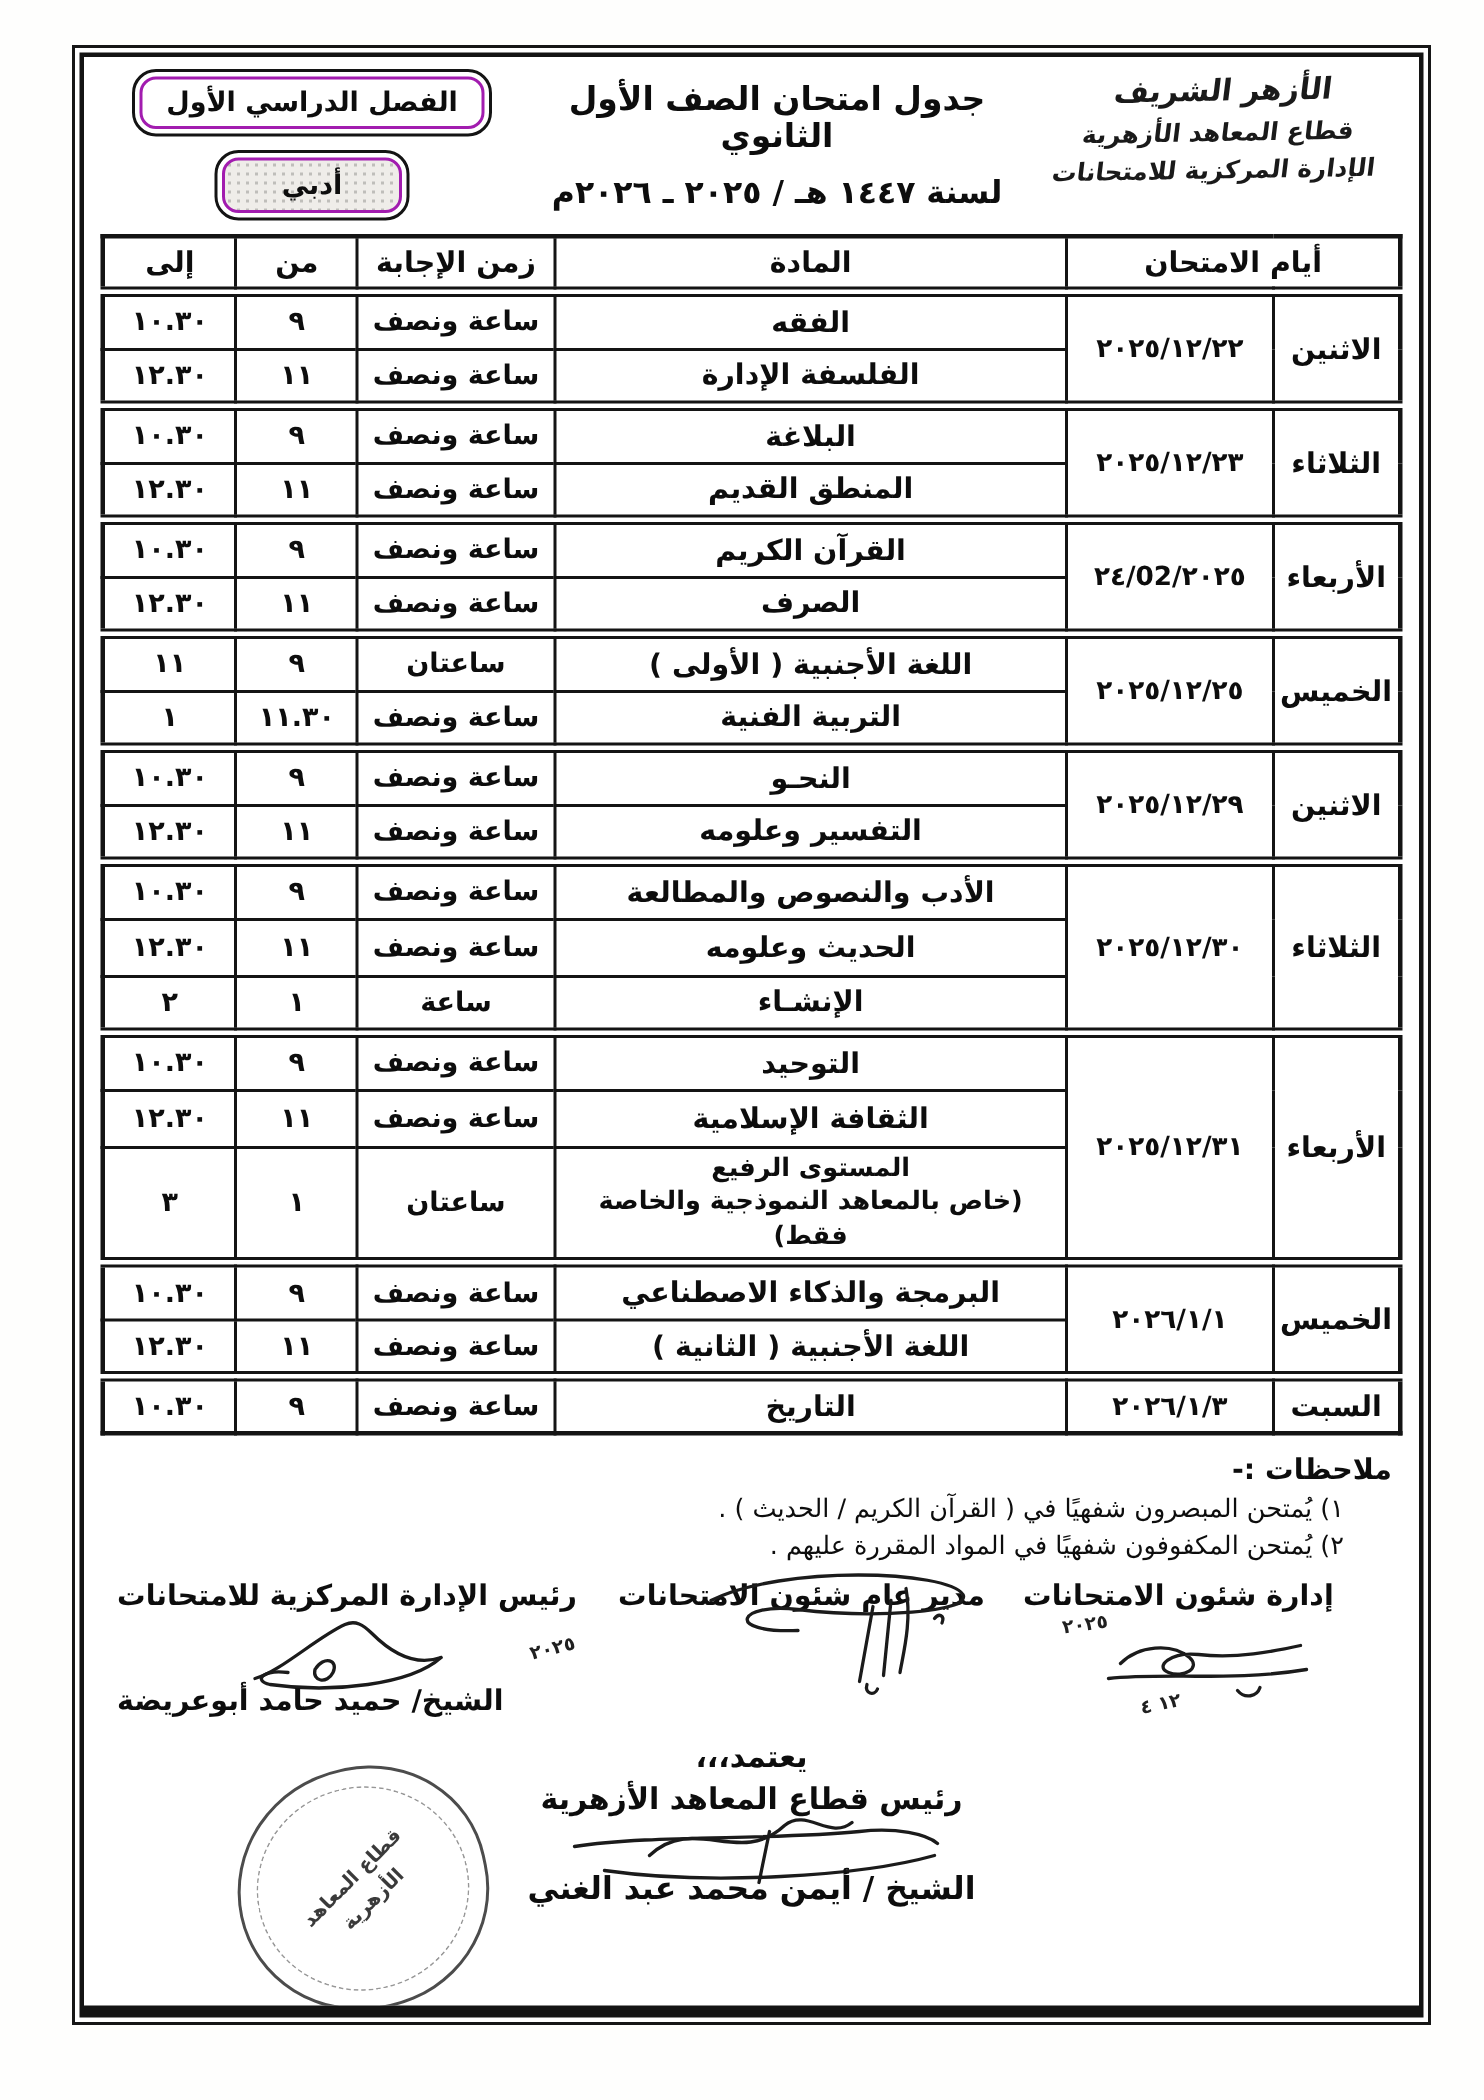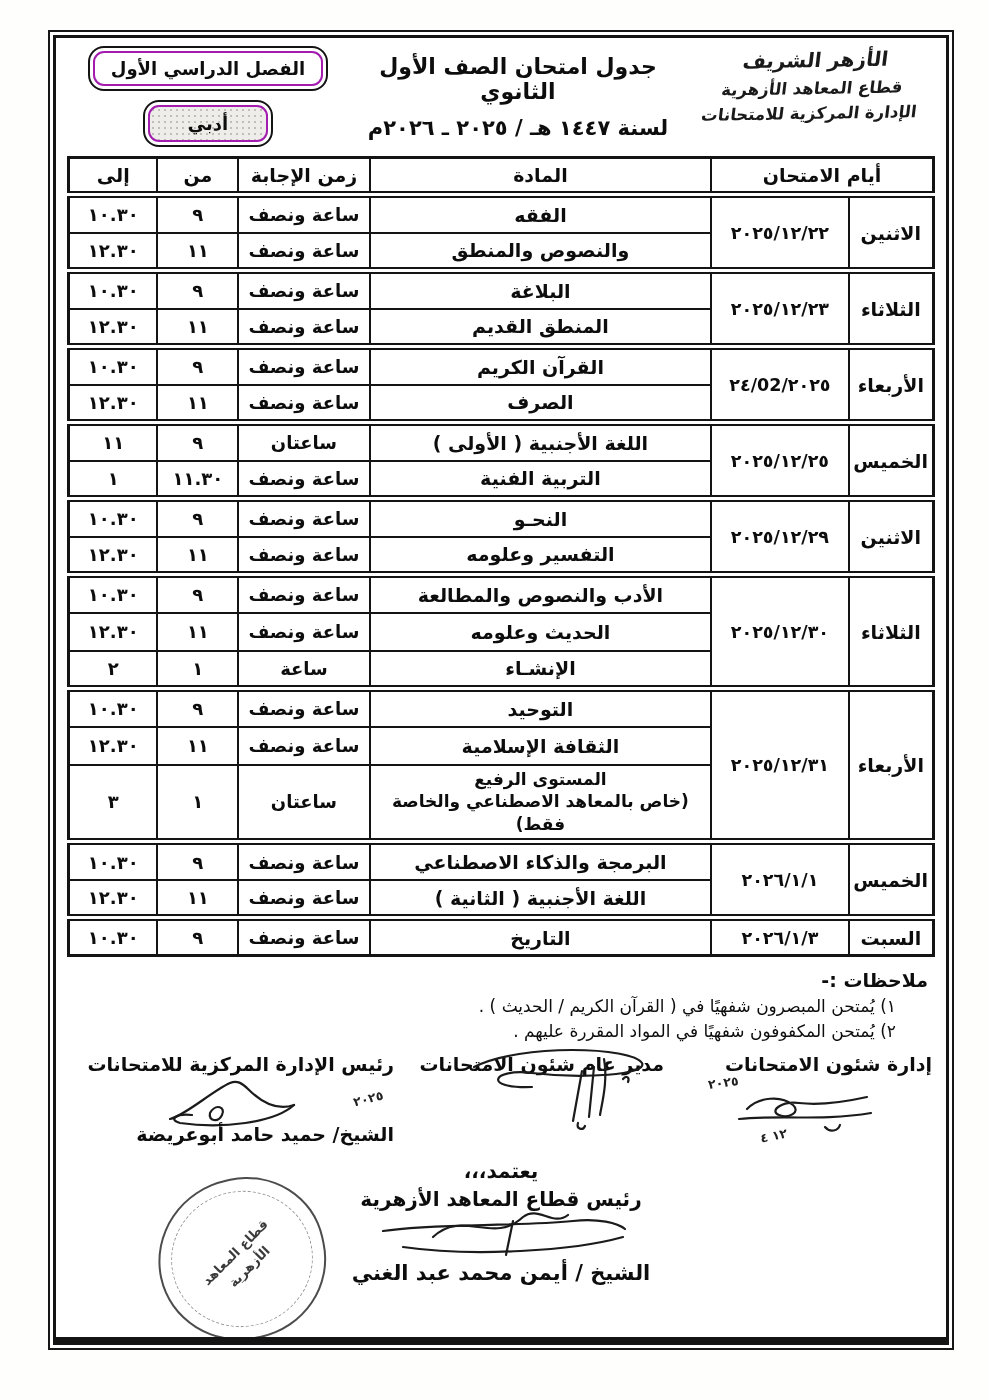--- a/index.html
+++ b/index.html
@@ -66,41 +66,41 @@
   .schedule td.subject-cell { white-space:pre-line; }
   .schedule td.subject-cell.two-line { font-size:17px; line-height:1.35; }
 
   
   .notes { padding:12px 18px 0 0; }
   .notes-title { font-size:19px; font-weight:bold; }
   .note-item { font-size:17px; font-weight:normal; padding-right:32px; margin-top:5px; }
 
   
   .signatures { display:flex; justify-content:space-between; align-items:flex-start; padding:12px 14px 0 22px; height:118px; }
-  .sig-block { position:relative; text-align:right; }
+  .sig-block { position:relative; text-align:left; }
   .sig-title { font-size:19px; font-weight:bold; position:relative; z-index:1; }
   .sig-art { position:relative; }
   .sig-art svg { display:block; margin:0 auto; }
   svg.scribble path { fill:none; stroke:#1b1b1b; stroke-width:2.2; stroke-linecap:round; stroke-linejoin:round; }
   .hand { position:absolute; font-size:12.5px; font-weight:bold; color:#202020; }
   .sig-right { width:250px; }
   .sig-right .hand-top { top:0px; left:26px; transform:rotate(-8deg); }
   .sig-right .hand-bottom { bottom:-4px; left:78px; transform:rotate(-12deg); letter-spacing:7px; }
   .sig-middle { width:252px; height:100px; }
   .sig-middle .sig-art { position:absolute; top:-12px; right:-6px; z-index:2; }
   .sig-left { width:316px; }
   .sig-left .hand-side { top:16px; right:10px; transform:rotate(-14deg); letter-spacing:2px; }
   .sig-name { font-size:19px; font-weight:bold; margin-top:-8px; position:relative; z-index:1; }
 
   
   .approval { text-align:center; margin-top:0px; position:relative; z-index:1; }
   .approve-word { font-size:20px; font-weight:bold; }
   .approve-title { font-size:20px; font-weight:bold; margin-top:4px; display:inline-block; }
   .approval svg { display:block; margin:-14px auto -24px; }
-  .approve-name { font-size:21px; font-weight:bold; margin-top:16px; }
+  .approve-name { font-size:21px; font-weight:bold; margin-top:2px; }
 
   
   .stamp {
     position:absolute; left:102px; top:1140px; width:168px; height:162px;
     border:2.5px solid rgba(25,25,25,.78);
     border-radius:52% 48% 50% 50%;
     transform:rotate(-12deg);
     display:flex; align-items:center; justify-content:center;
     z-index:0; background:transparent;
   }
@@ -160,21 +160,21 @@
       <tbody class="day-group">
             <tr>
               <td rowspan="2" class="day-cell">الاثنين</td>
               <td rowspan="2" class="date-cell">٢٠٢٥/١٢/٢٢</td>
               <td class="subject-cell">الفقه</td>
               <td class="duration-cell">ساعة ونصف</td>
               <td class="time-cell">٩</td>
               <td class="time-cell">١٠.٣٠</td>
             </tr>
             <tr>
-              <td class="subject-cell">والنصوص والمنطق</td>
+              <td class="subject-cell">الفلسفة الإدارة</td>
               <td class="duration-cell">ساعة ونصف</td>
               <td class="time-cell">١١</td>
               <td class="time-cell">١٢.٣٠</td>
             </tr>
           </tbody>
           <tbody class="day-group">
             <tr>
               <td rowspan="2" class="day-cell">الثلاثاء</td>
               <td rowspan="2" class="date-cell">٢٠٢٥/١٢/٢٣</td>
               <td class="subject-cell">البلاغة</td>
@@ -269,21 +269,21 @@
               <td class="time-cell">١٠.٣٠</td>
             </tr>
             <tr>
               <td class="subject-cell">الثقافة الإسلامية</td>
               <td class="duration-cell">ساعة ونصف</td>
               <td class="time-cell">١١</td>
               <td class="time-cell">١٢.٣٠</td>
             </tr>
             <tr>
               <td class="subject-cell two-line">المستوى الرفيع
-(خاص بالمعاهد الاصطناعي والخاصة فقط)</td>
+(خاص بالمعاهد النموذجية والخاصة فقط)</td>
               <td class="duration-cell">ساعتان</td>
               <td class="time-cell">١</td>
               <td class="time-cell">٣</td>
             </tr>
           </tbody>
           <tbody class="day-group">
             <tr>
               <td rowspan="2" class="day-cell">الخميس</td>
               <td rowspan="2" class="date-cell">٢٠٢٦/١/١</td>
               <td class="subject-cell">البرمجة والذكاء الاصطناعي</td>

